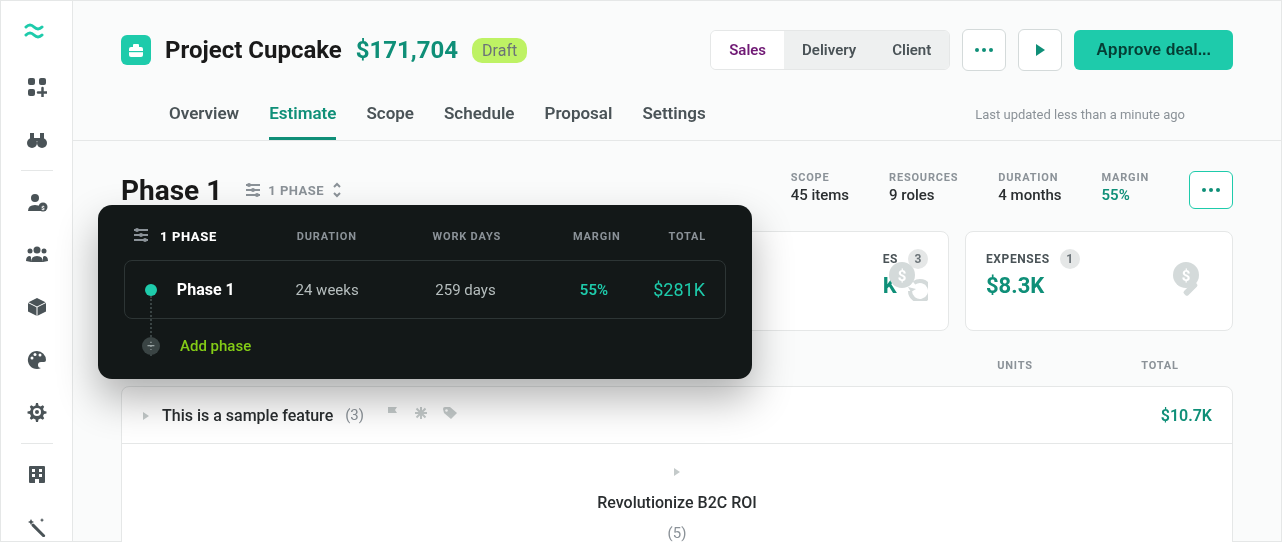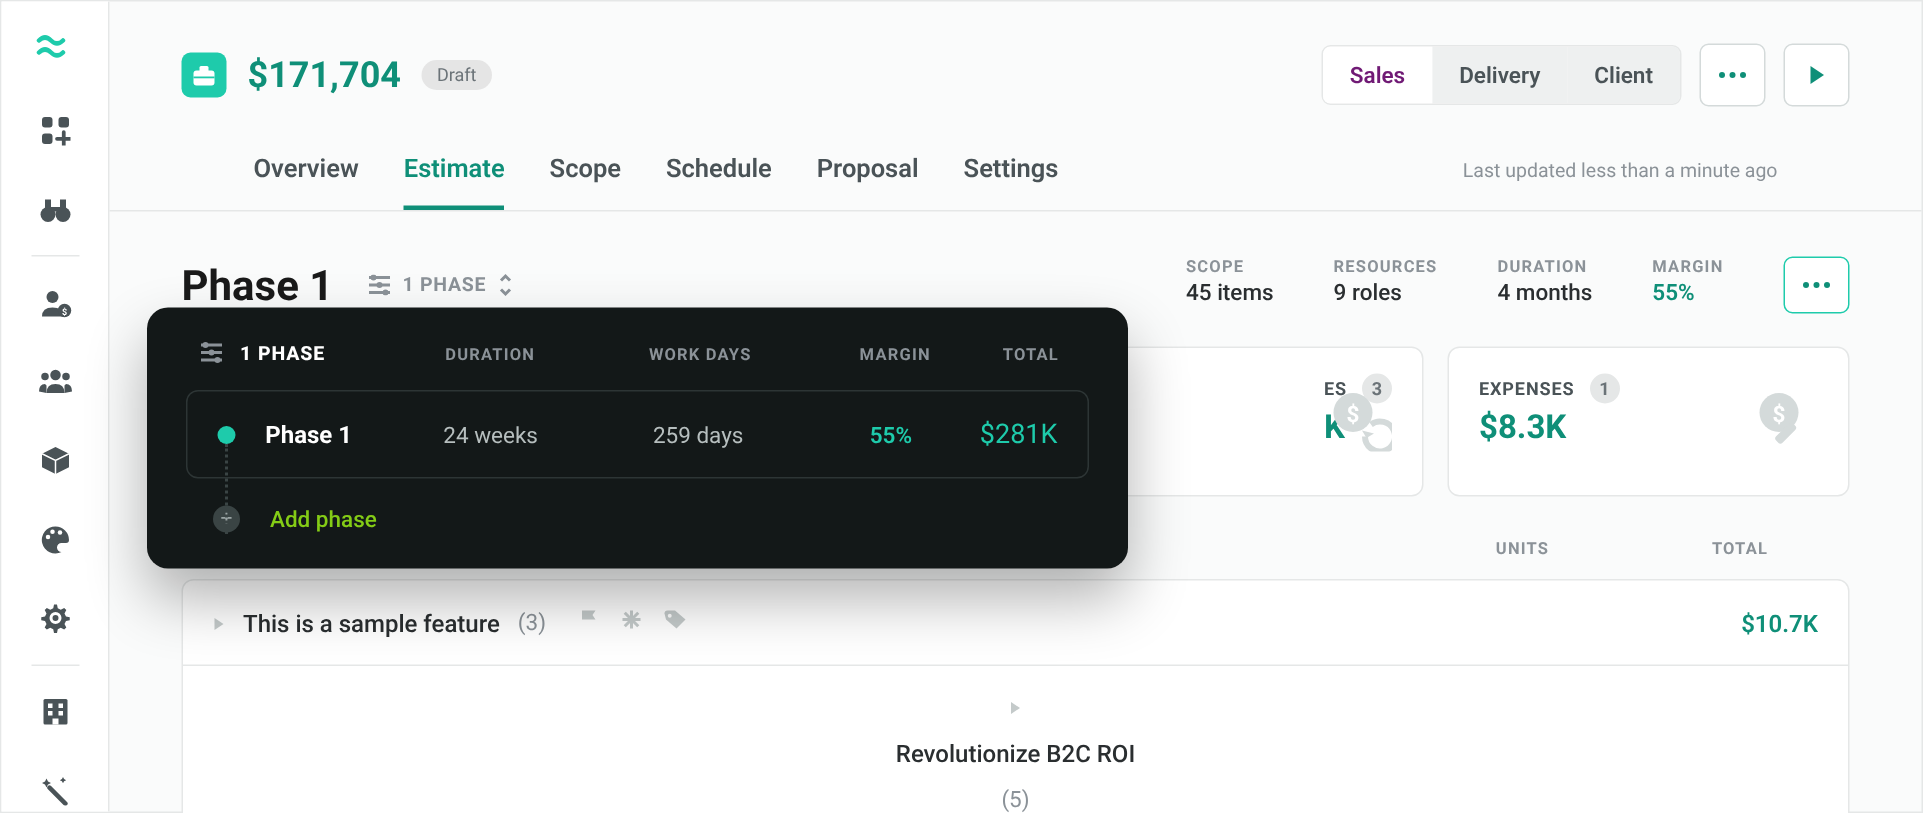--- a/index.html
+++ b/index.html
@@ -40,22 +40,22 @@
     }
     .header-left { display: flex; align-items: center; gap: 14px; flex: 1; }
     .proj-icon {
       width: 30px; height: 30px; border-radius: 6px;
       background: #1ecbab; color: #fff;
       display: flex; align-items: center; justify-content: center;
     }
     .proj-title { font-size: 24px; font-weight: 700; color: #1a1a1a; }
     .proj-amount { font-size: 24px; font-weight: 700; color: #0f8f78; }
     .draft-badge {
-      background: #e5e5e5; color: #6b7378;
-      font-size: 12px; padding: 3px 10px; border-radius: 10px;
+      background: #bef264; color: #6b7378;
+      font-size: 16px; padding: 3px 10px; border-radius: 10px;
     }
     .header-right { display: flex; align-items: center; gap: 12px; }
     .seg {
       display: flex; border: 1px solid #e5e7e7; border-radius: 6px; overflow: hidden;
     }
     .seg-item {
       padding: 10px 18px; font-size: 15px; font-weight: 600;
       cursor: pointer; background: #eef0f0; color: #4a5357;
     }
     .seg-item.active { background: #fff; color: #701a75; }
@@ -279,20 +279,21 @@
   <div class="main">
     <div class="header">
       <div class="header-left">
         <div class="proj-icon">
           <svg width="18" height="16" viewBox="0 0 18 16" fill="currentColor">
               <rect x="2" y="5" width="14" height="10" rx="2"></rect>
               <rect x="6" y="2" width="6" height="4" rx="1"></rect>
               <rect x="2" y="9" width="14" height="1.2" fill="#1ecbab"></rect>
             </svg>
         </div>
+        <span class="proj-title">Project Cupcake</span>
         <span class="proj-amount">$171,704</span>
         <span class="draft-badge">Draft</span>
       </div>
       <div class="header-right">
         <div class="seg">
           <div class="seg-item active">Sales</div>
           <div class="seg-item">Delivery</div>
           <div class="seg-item">Client</div>
         </div>
         <div class="icon-btn">
@@ -300,20 +301,21 @@
               <circle cx="2" cy="2" r="2"></circle>
               <circle cx="9" cy="2" r="2"></circle>
               <circle cx="16" cy="2" r="2"></circle>
             </svg>
         </div>
         <div class="icon-btn">
           <svg width="14" height="14" viewBox="0 0 14 14" fill="currentColor">
               <path d="M3 1 L12 7 L3 13 Z"></path>
             </svg>
         </div>
+        <button class="approve-btn">Approve deal...</button>
       </div>
       <div class="tabs">
         <div class="tab">Overview</div>
         <div class="tab active">Estimate</div>
         <div class="tab">Scope</div>
         <div class="tab">Schedule</div>
         <div class="tab">Proposal</div>
         <div class="tab">Settings</div>
         <div class="last-updated">Last updated less than a minute ago</div>
       </div>

